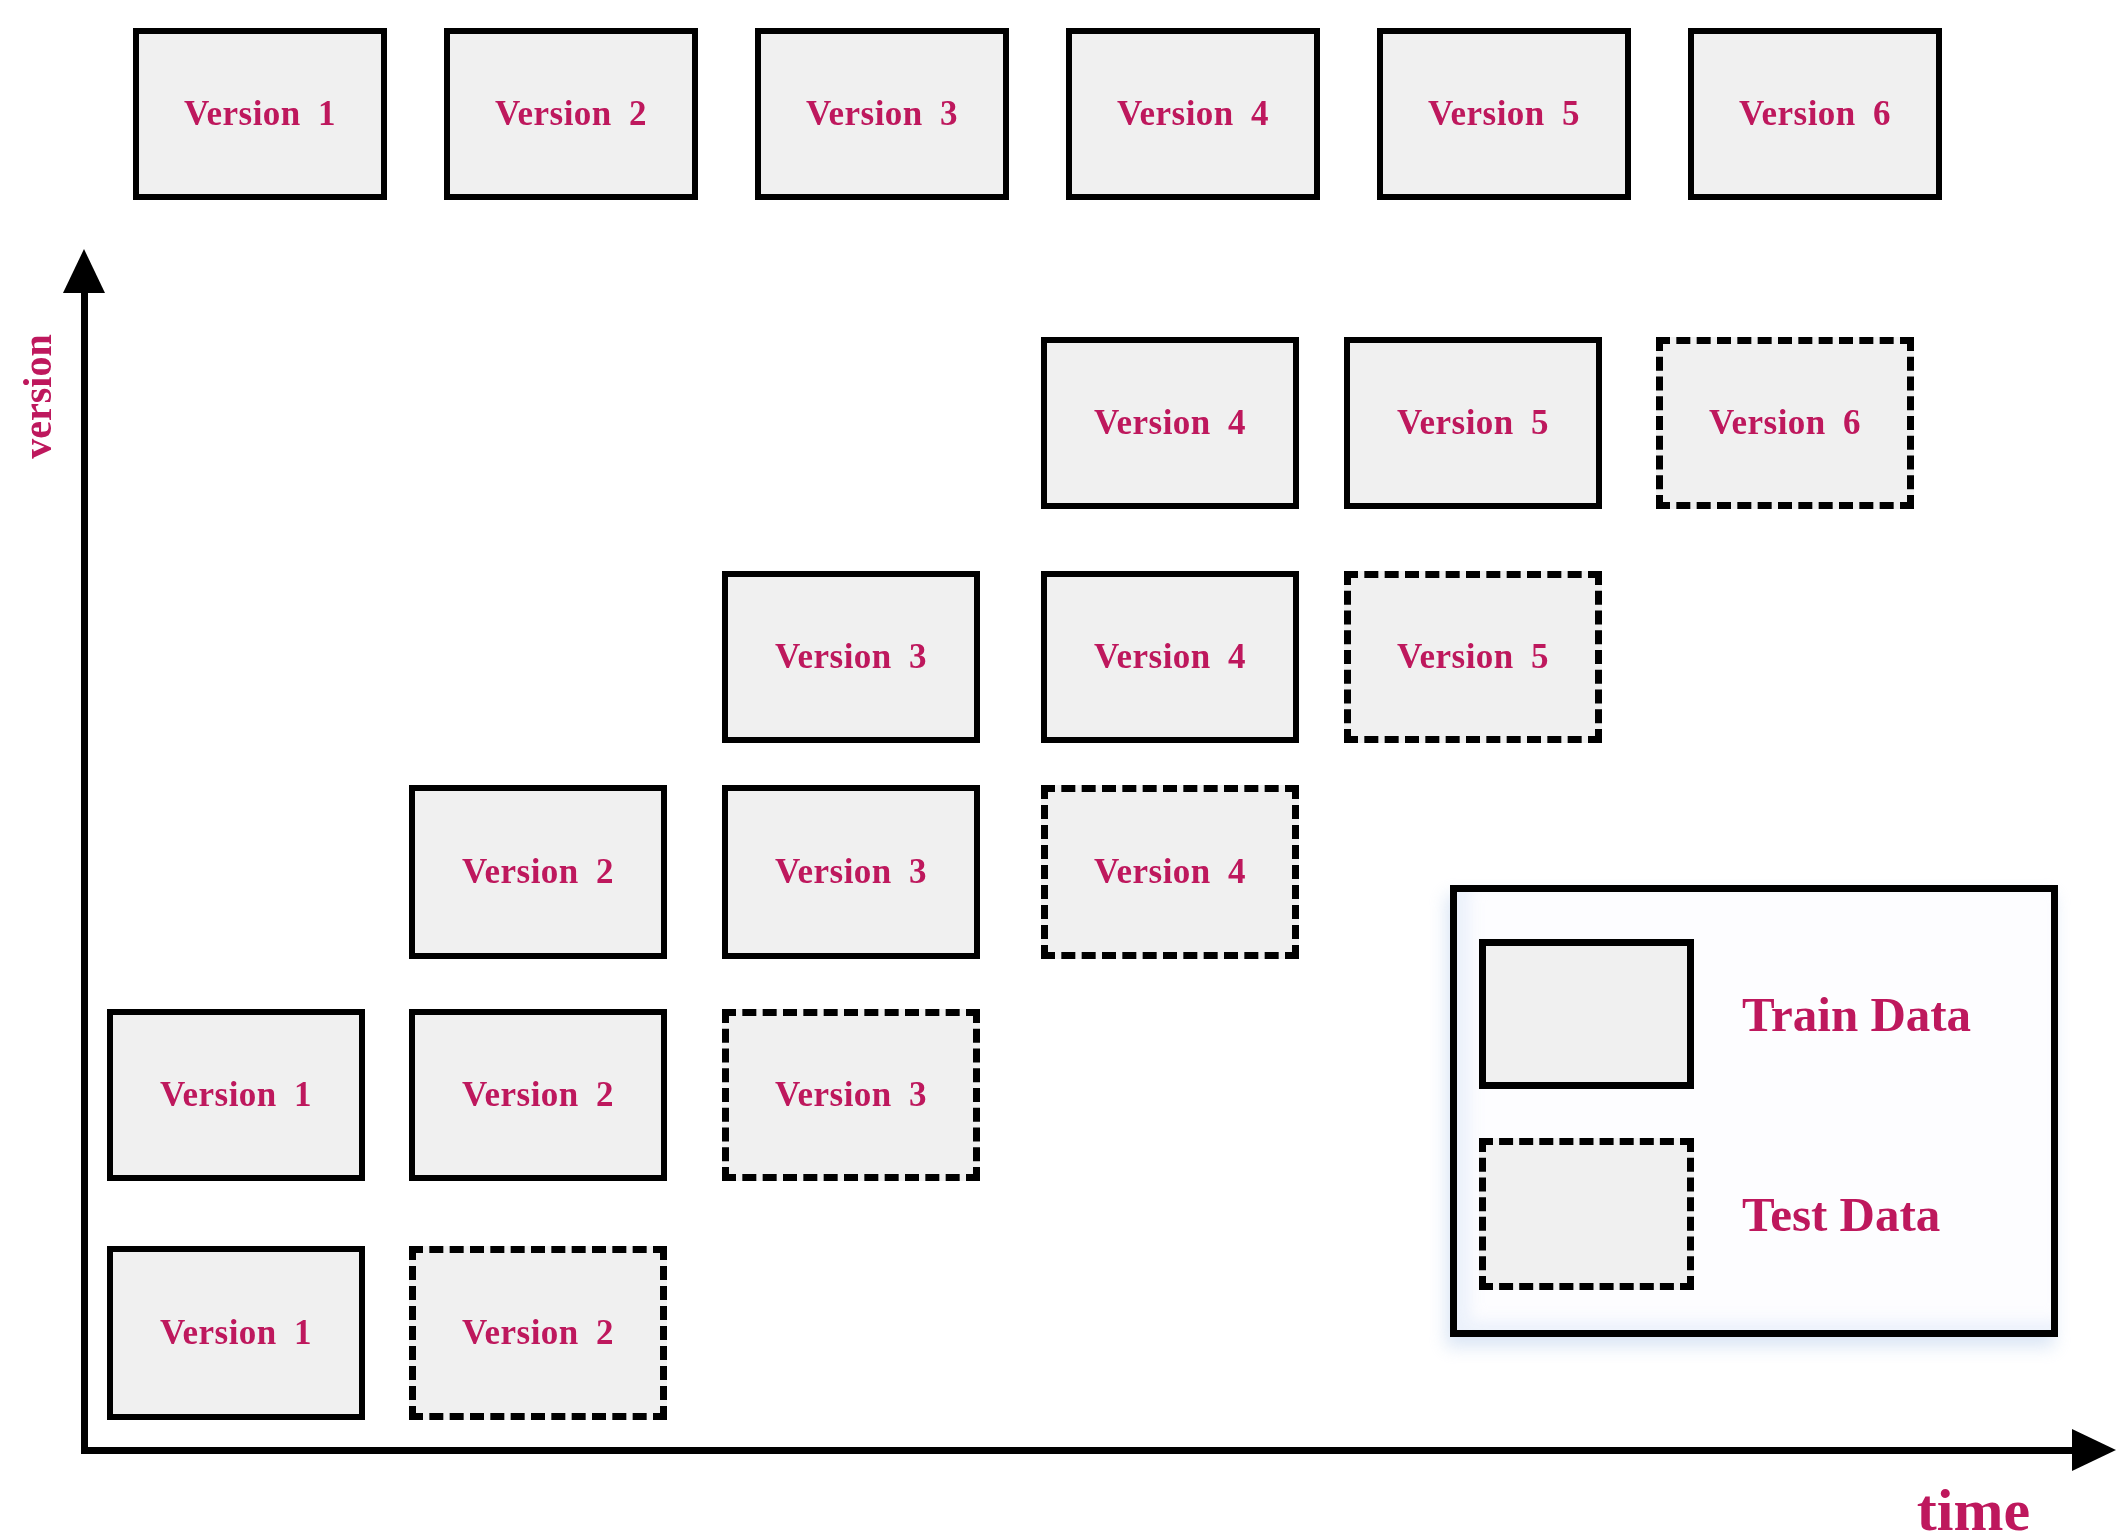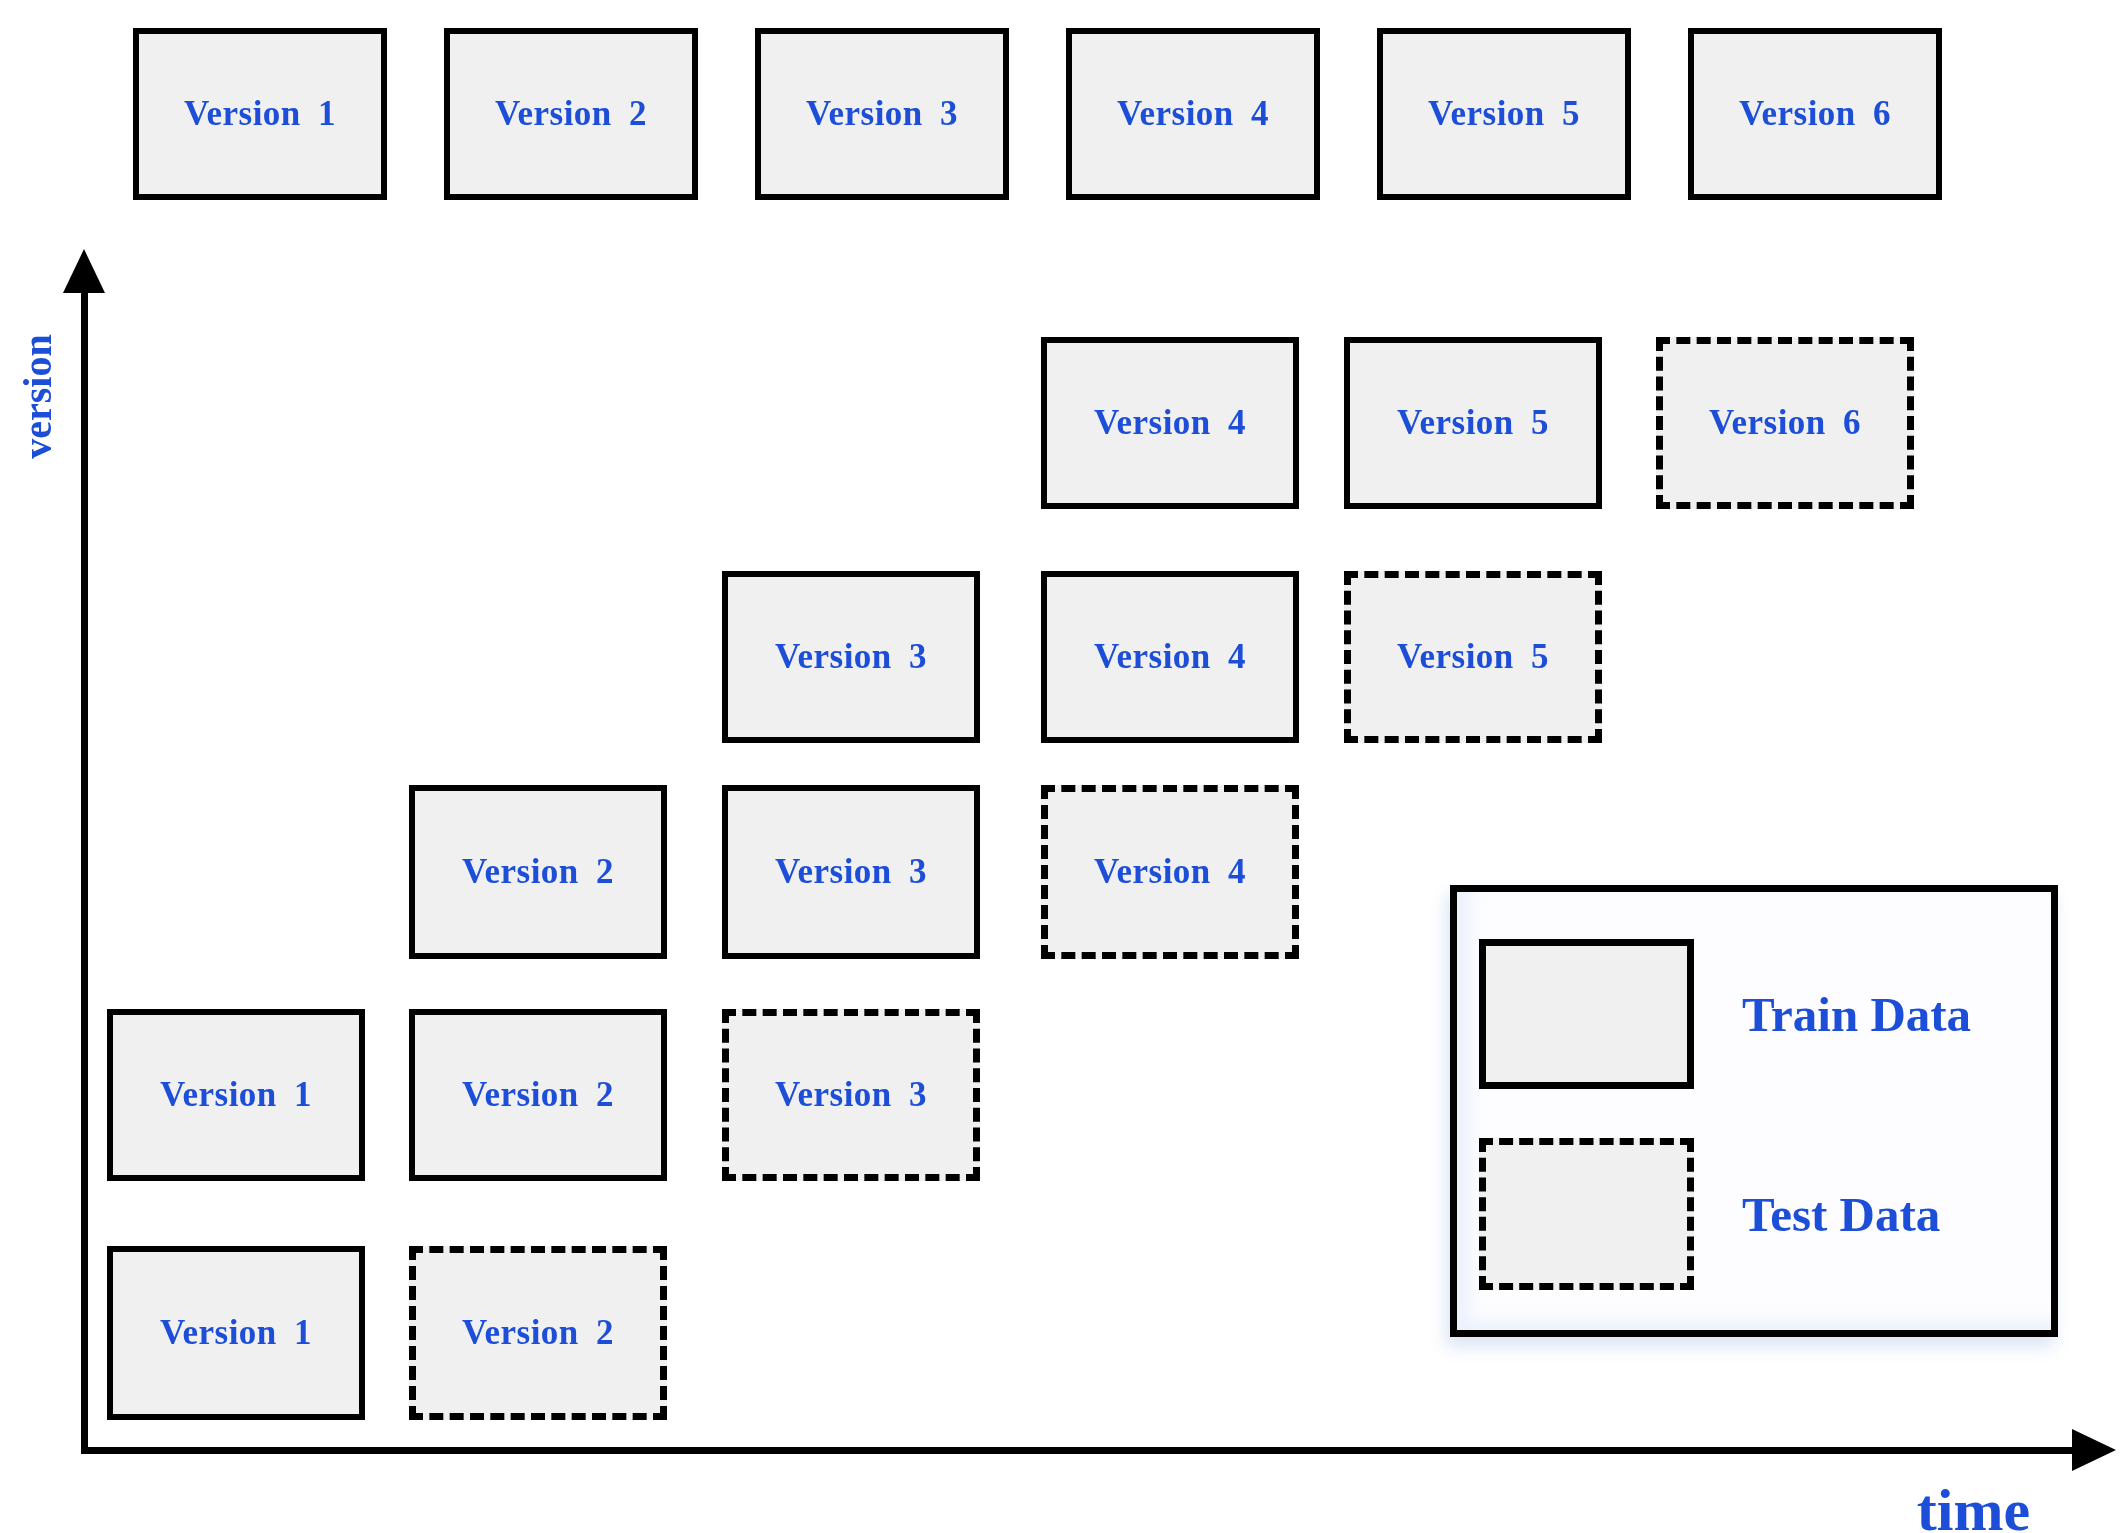--- a/index.html
+++ b/index.html
@@ -1,18 +1,18 @@
 <!DOCTYPE html>
 <html><head>
 <meta charset="utf-8">
 <style>
   html, body { margin:0; padding:0; background:#ffffff; }
   .canvas {
     position:relative; width:2124px; height:1533px; background:#ffffff;
-    font-family:"Liberation Serif","DejaVu Serif",serif; color:#1d4ed8;
+    font-family:"Liberation Serif","DejaVu Serif",serif; color:#be185d;
     overflow:hidden;
   }
   .vbox {
     position:absolute; box-sizing:border-box;
     background:#f0f0f0; border:6px solid #000;
     display:flex; align-items:center; justify-content:center;
     font-weight:bold; font-size:35px; word-spacing:8px; letter-spacing:0.5px;
     text-align:center;
   }
   .vbox.test { border:7px dashed #000; }

